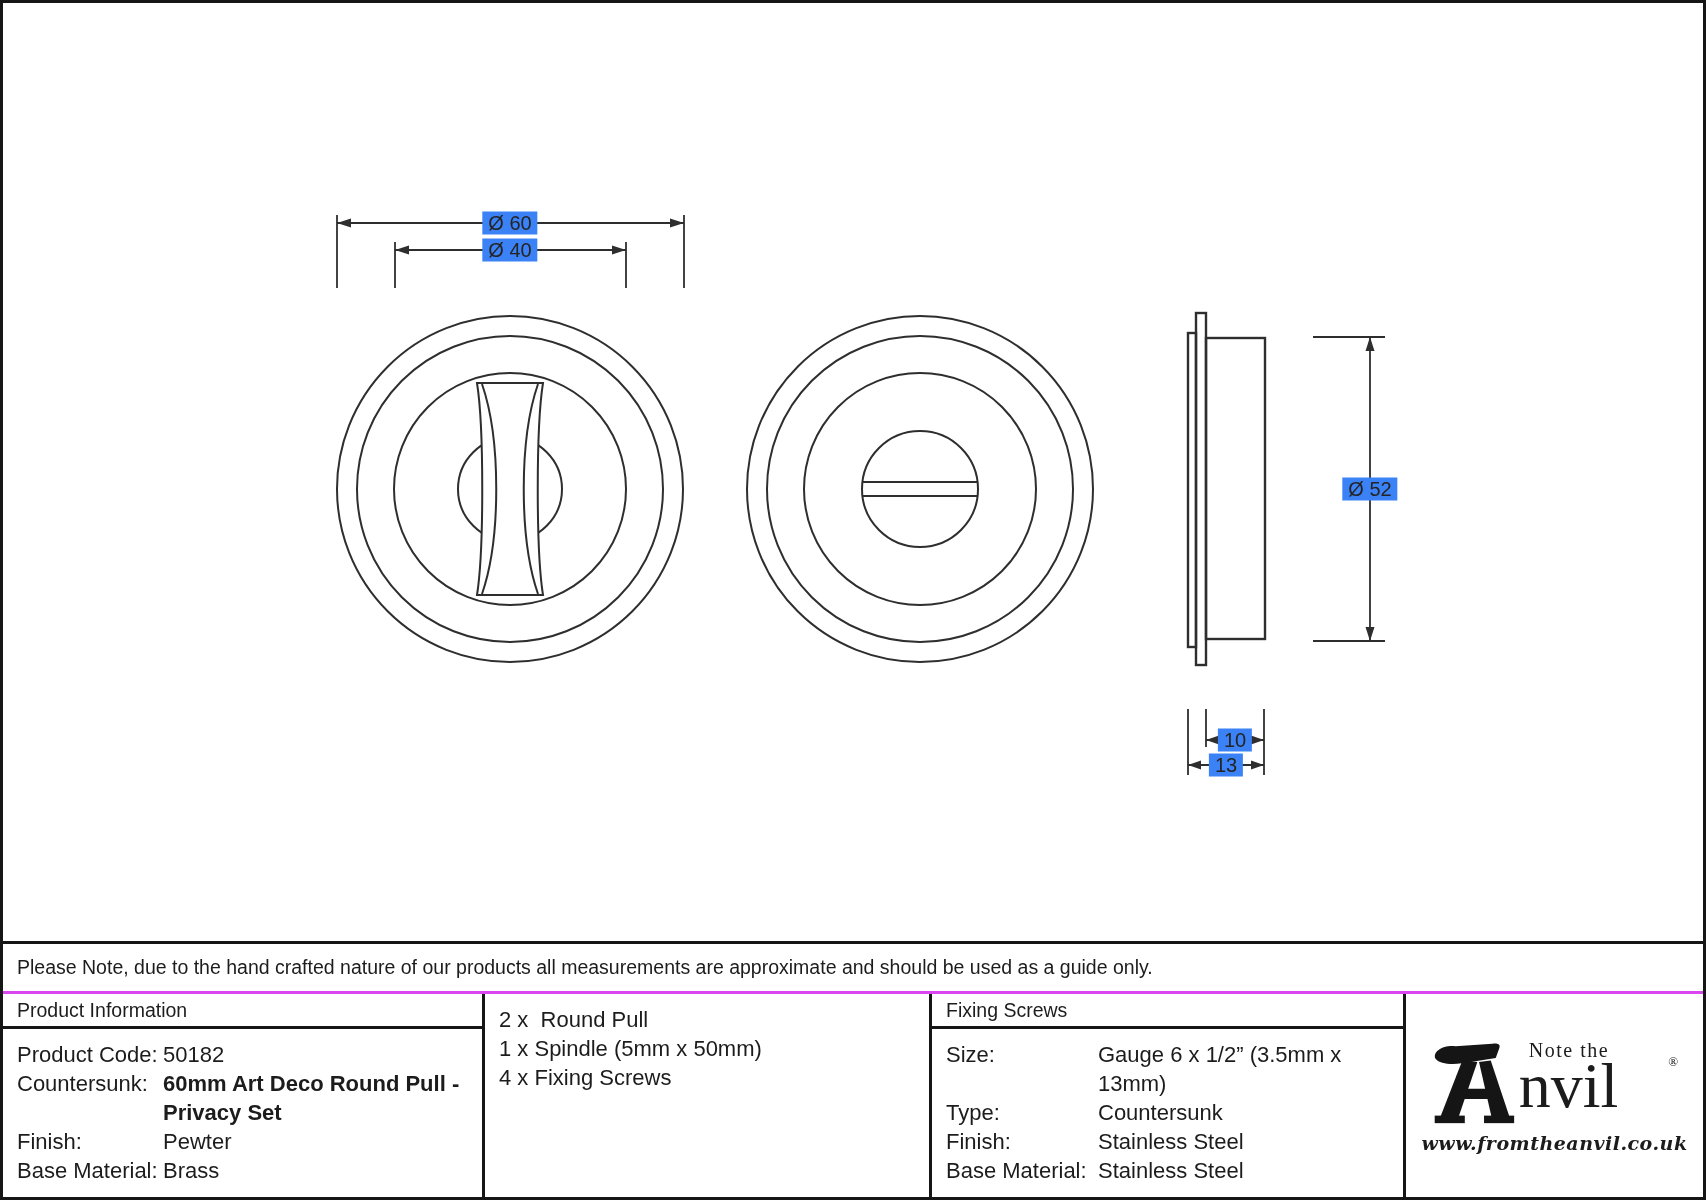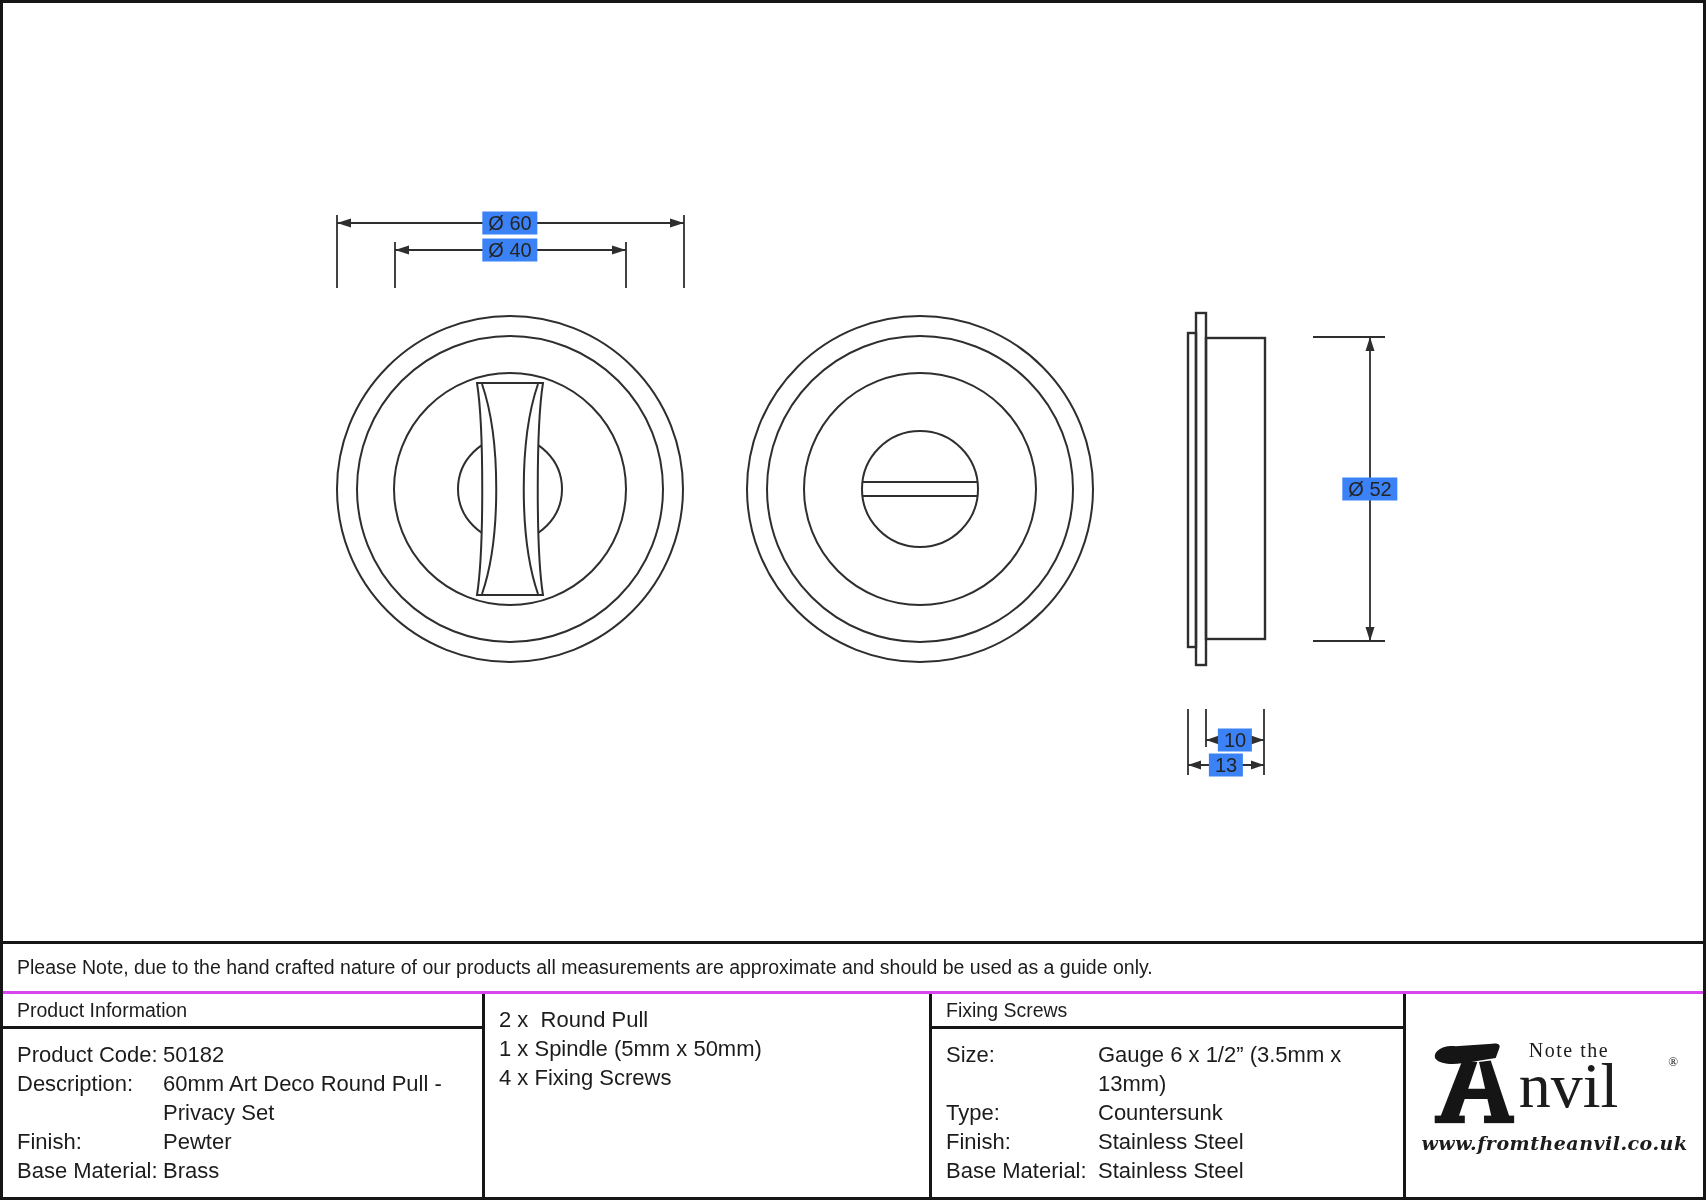--- a/index.html
+++ b/index.html
@@ -49,21 +49,21 @@
   .col-header{
     box-sizing:border-box;height:35px;line-height:32px;
     border-bottom:3px solid #161616;
     padding-left:14px;font-size:19.5px;
   }
   .col-body{padding:11px 12px 0 14px;font-size:22px;line-height:29px;}
   .kv-row{display:flex;}
   .kv-label{flex:0 0 146px;}
   .col-screws .kv-label{flex:0 0 152px;}
   .kv-value{white-space:normal;}
-  .kv-value.wrap{max-width:300px;}
+  .kv-value.wrap{max-width:300px;font-weight:bold;}
   .pack-item{white-space:pre-wrap;}
   
   .logo-box{display:flex;flex-direction:column;align-items:center;}
   .logo-row{display:flex;align-items:flex-start;}
   .logo-text-col{display:flex;flex-direction:column;margin-left:2px;}
   .logo-fromthe{
     font-family:"Liberation Serif", serif;
     font-size:20px;letter-spacing:1.5px;margin:2px 0 0 10px;
   }
   .logo-anvil-line{display:flex;align-items:flex-start;gap:48px;}
@@ -165,21 +165,21 @@
   <div class="spec-table">
 
     <div class="spec-col col-product">
       <div class="col-header">Product Information</div>
       <div class="col-body">
         <div class="kv-row">
           <div class="kv-label">Product Code:</div>
           <div class="kv-value">50182</div>
         </div>
         <div class="kv-row">
-          <div class="kv-label">Description:</div>
+          <div class="kv-label">Countersunk:</div>
           <div class="kv-value wrap">60mm Art Deco Round Pull - Privacy Set</div>
         </div>
         <div class="kv-row">
           <div class="kv-label">Finish:</div>
           <div class="kv-value">Pewter</div>
         </div>
         <div class="kv-row">
           <div class="kv-label">Base Material:</div>
           <div class="kv-value">Brass</div>
         </div>

